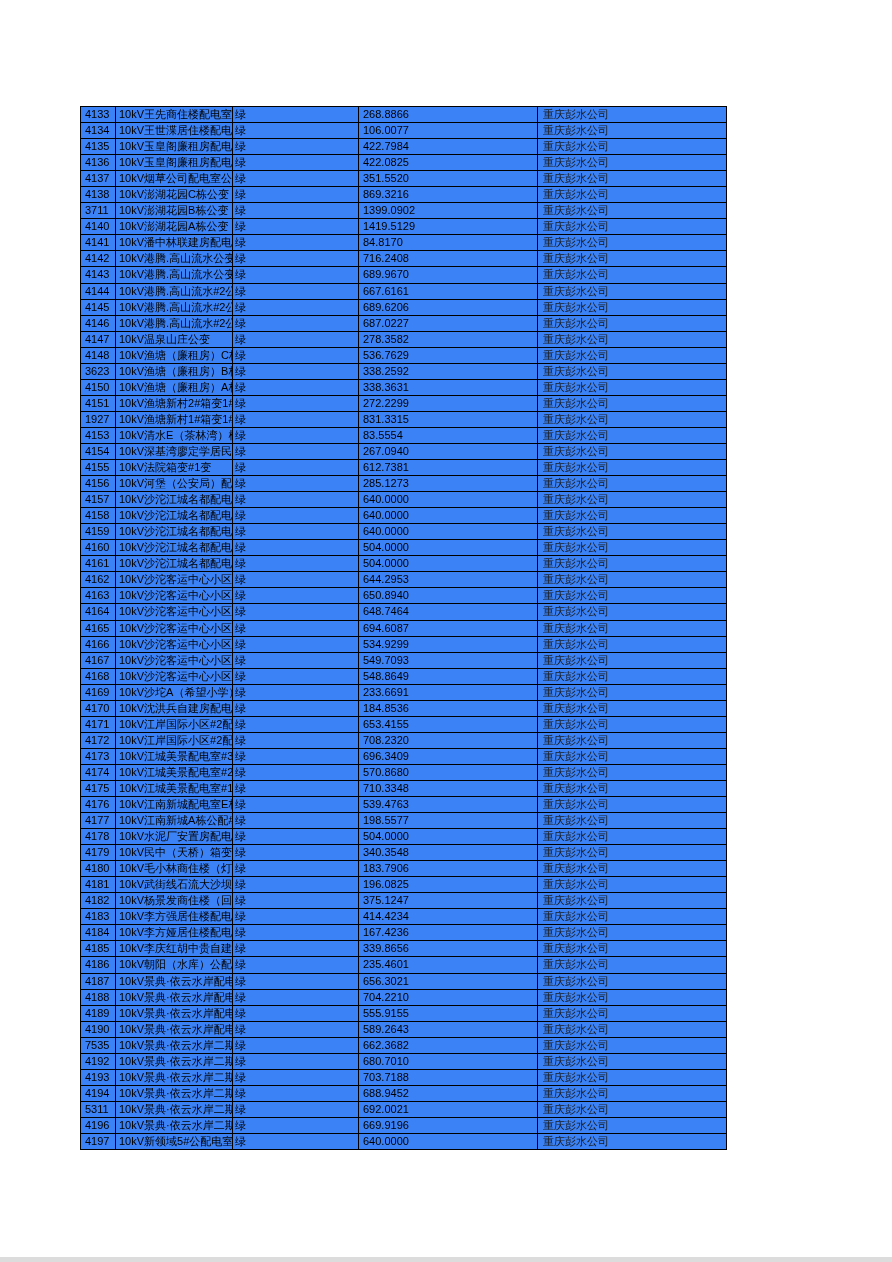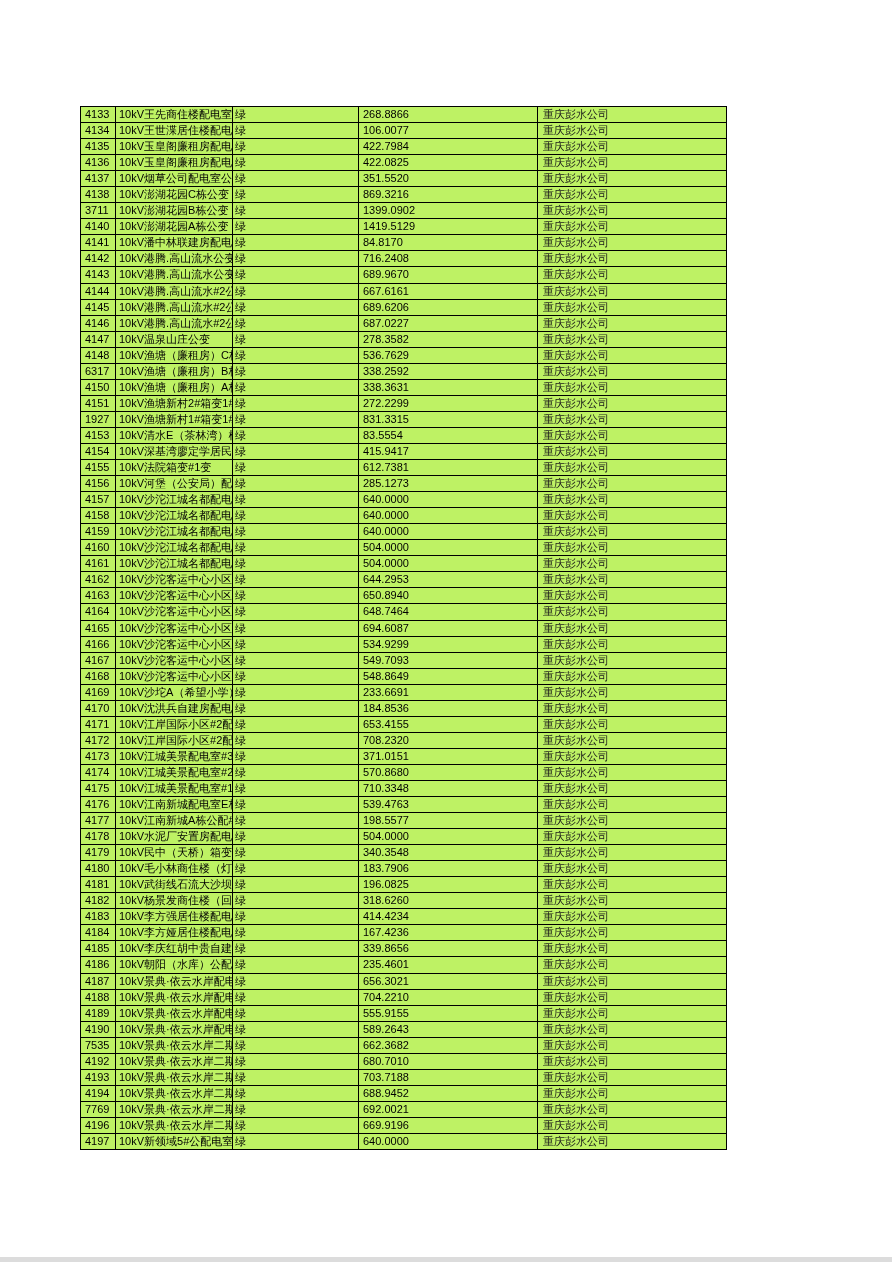--- a/index.html
+++ b/index.html
@@ -4,21 +4,21 @@
 <style>
   html,body{margin:0;padding:0;}
   body{
     width:892px;height:1262px;position:relative;background:#ffffff;
     font-family:"Liberation Sans","DejaVu Sans",sans-serif;
     overflow:hidden;
   }
   .grid-table{
     position:absolute;left:80px;top:106px;
     border-top:1px solid #000;border-left:1px solid #000;
-    background:#bef264;
+    background:#3b82f6;
   }
   .tr{display:flex;height:16.06px;box-sizing:border-box;}
   .td{
     box-sizing:border-box;
     border-right:1px solid #000;border-bottom:1px solid #000;
     overflow:hidden;white-space:nowrap;
     font-size:11px;line-height:15px;
     padding:0 0 0 4px;color:#000;
   }
   .c0{width:35px;}
@@ -142,21 +142,21 @@
     <div class="td c4">重庆彭水公司</div>
   </div>
         <div class="tr">
     <div class="td c0">4148</div>
     <div class="td c1">10kV渔塘（廉租房）C栋公</div>
     <div class="td c2">绿</div>
     <div class="td c3">536.7629</div>
     <div class="td c4">重庆彭水公司</div>
   </div>
         <div class="tr">
-    <div class="td c0">6317</div>
+    <div class="td c0">3623</div>
     <div class="td c1">10kV渔塘（廉租房）B栋公</div>
     <div class="td c2">绿</div>
     <div class="td c3">338.2592</div>
     <div class="td c4">重庆彭水公司</div>
   </div>
         <div class="tr">
     <div class="td c0">4150</div>
     <div class="td c1">10kV渔塘（廉租房）A栋公</div>
     <div class="td c2">绿</div>
     <div class="td c3">338.3631</div>
@@ -180,21 +180,21 @@
     <div class="td c0">4153</div>
     <div class="td c1">10kV清水E（茶林湾）柱上</div>
     <div class="td c2">绿</div>
     <div class="td c3">83.5554</div>
     <div class="td c4">重庆彭水公司</div>
   </div>
         <div class="tr">
     <div class="td c0">4154</div>
     <div class="td c1">10kV深基湾廖定学居民楼</div>
     <div class="td c2">绿</div>
-    <div class="td c3">415.9417</div>
+    <div class="td c3">267.0940</div>
     <div class="td c4">重庆彭水公司</div>
   </div>
         <div class="tr">
     <div class="td c0">4155</div>
     <div class="td c1">10kV法院箱变#1变</div>
     <div class="td c2">绿</div>
     <div class="td c3">612.7381</div>
     <div class="td c4">重庆彭水公司</div>
   </div>
         <div class="tr">
@@ -313,21 +313,21 @@
     <div class="td c0">4172</div>
     <div class="td c1">10kV江岸国际小区#2配电</div>
     <div class="td c2">绿</div>
     <div class="td c3">708.2320</div>
     <div class="td c4">重庆彭水公司</div>
   </div>
         <div class="tr">
     <div class="td c0">4173</div>
     <div class="td c1">10kV江城美景配电室#3公</div>
     <div class="td c2">绿</div>
-    <div class="td c3">371.0151</div>
+    <div class="td c3">696.3409</div>
     <div class="td c4">重庆彭水公司</div>
   </div>
         <div class="tr">
     <div class="td c0">4174</div>
     <div class="td c1">10kV江城美景配电室#2公</div>
     <div class="td c2">绿</div>
     <div class="td c3">570.8680</div>
     <div class="td c4">重庆彭水公司</div>
   </div>
         <div class="tr">
@@ -376,21 +376,21 @@
     <div class="td c0">4181</div>
     <div class="td c1">10kV武街线石流大沙坝配</div>
     <div class="td c2">绿</div>
     <div class="td c3">196.0825</div>
     <div class="td c4">重庆彭水公司</div>
   </div>
         <div class="tr">
     <div class="td c0">4182</div>
     <div class="td c1">10kV杨景发商住楼（回车</div>
     <div class="td c2">绿</div>
-    <div class="td c3">318.6260</div>
+    <div class="td c3">375.1247</div>
     <div class="td c4">重庆彭水公司</div>
   </div>
         <div class="tr">
     <div class="td c0">4183</div>
     <div class="td c1">10kV李方强居住楼配电室</div>
     <div class="td c2">绿</div>
     <div class="td c3">414.4234</div>
     <div class="td c4">重庆彭水公司</div>
   </div>
         <div class="tr">
@@ -464,21 +464,21 @@
     <div class="td c4">重庆彭水公司</div>
   </div>
         <div class="tr">
     <div class="td c0">4194</div>
     <div class="td c1">10kV景典·依云水岸二期1</div>
     <div class="td c2">绿</div>
     <div class="td c3">688.9452</div>
     <div class="td c4">重庆彭水公司</div>
   </div>
         <div class="tr">
-    <div class="td c0">7769</div>
+    <div class="td c0">5311</div>
     <div class="td c1">10kV景典·依云水岸二期1</div>
     <div class="td c2">绿</div>
     <div class="td c3">692.0021</div>
     <div class="td c4">重庆彭水公司</div>
   </div>
         <div class="tr">
     <div class="td c0">4196</div>
     <div class="td c1">10kV景典·依云水岸二期1</div>
     <div class="td c2">绿</div>
     <div class="td c3">669.9196</div>

